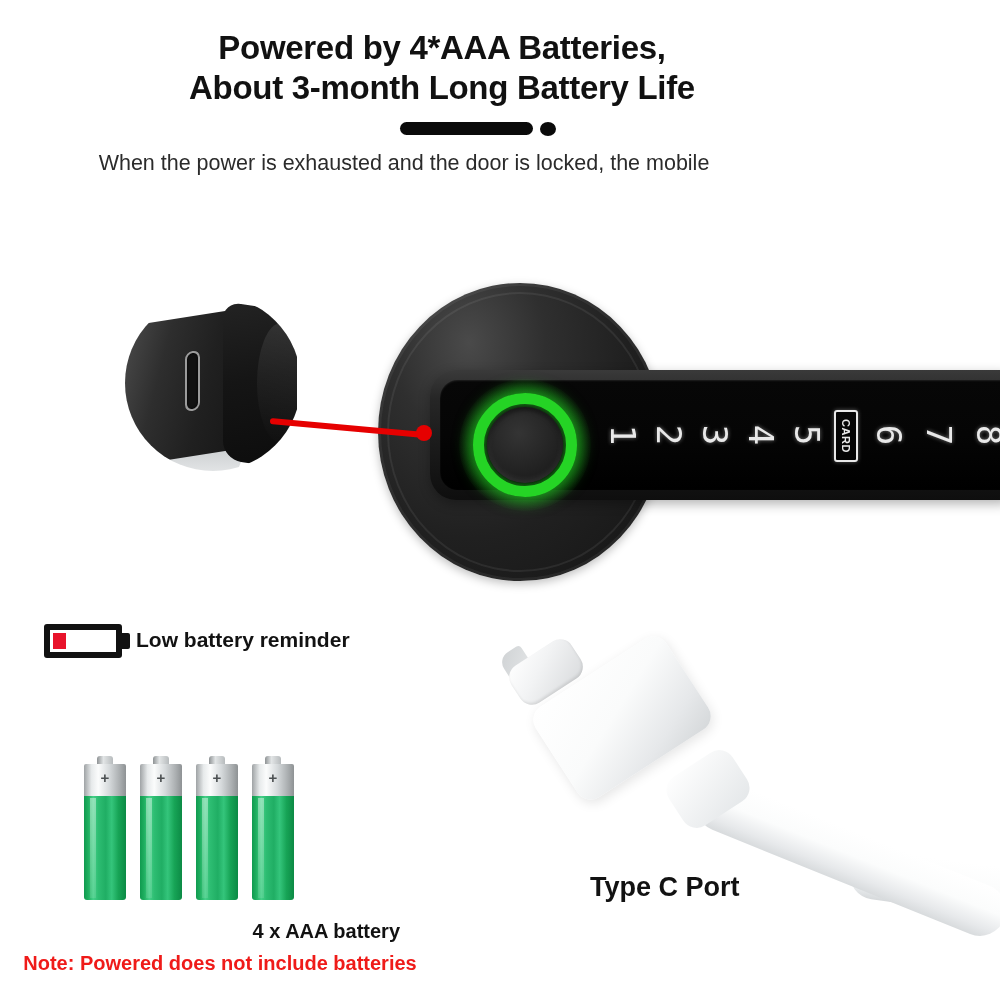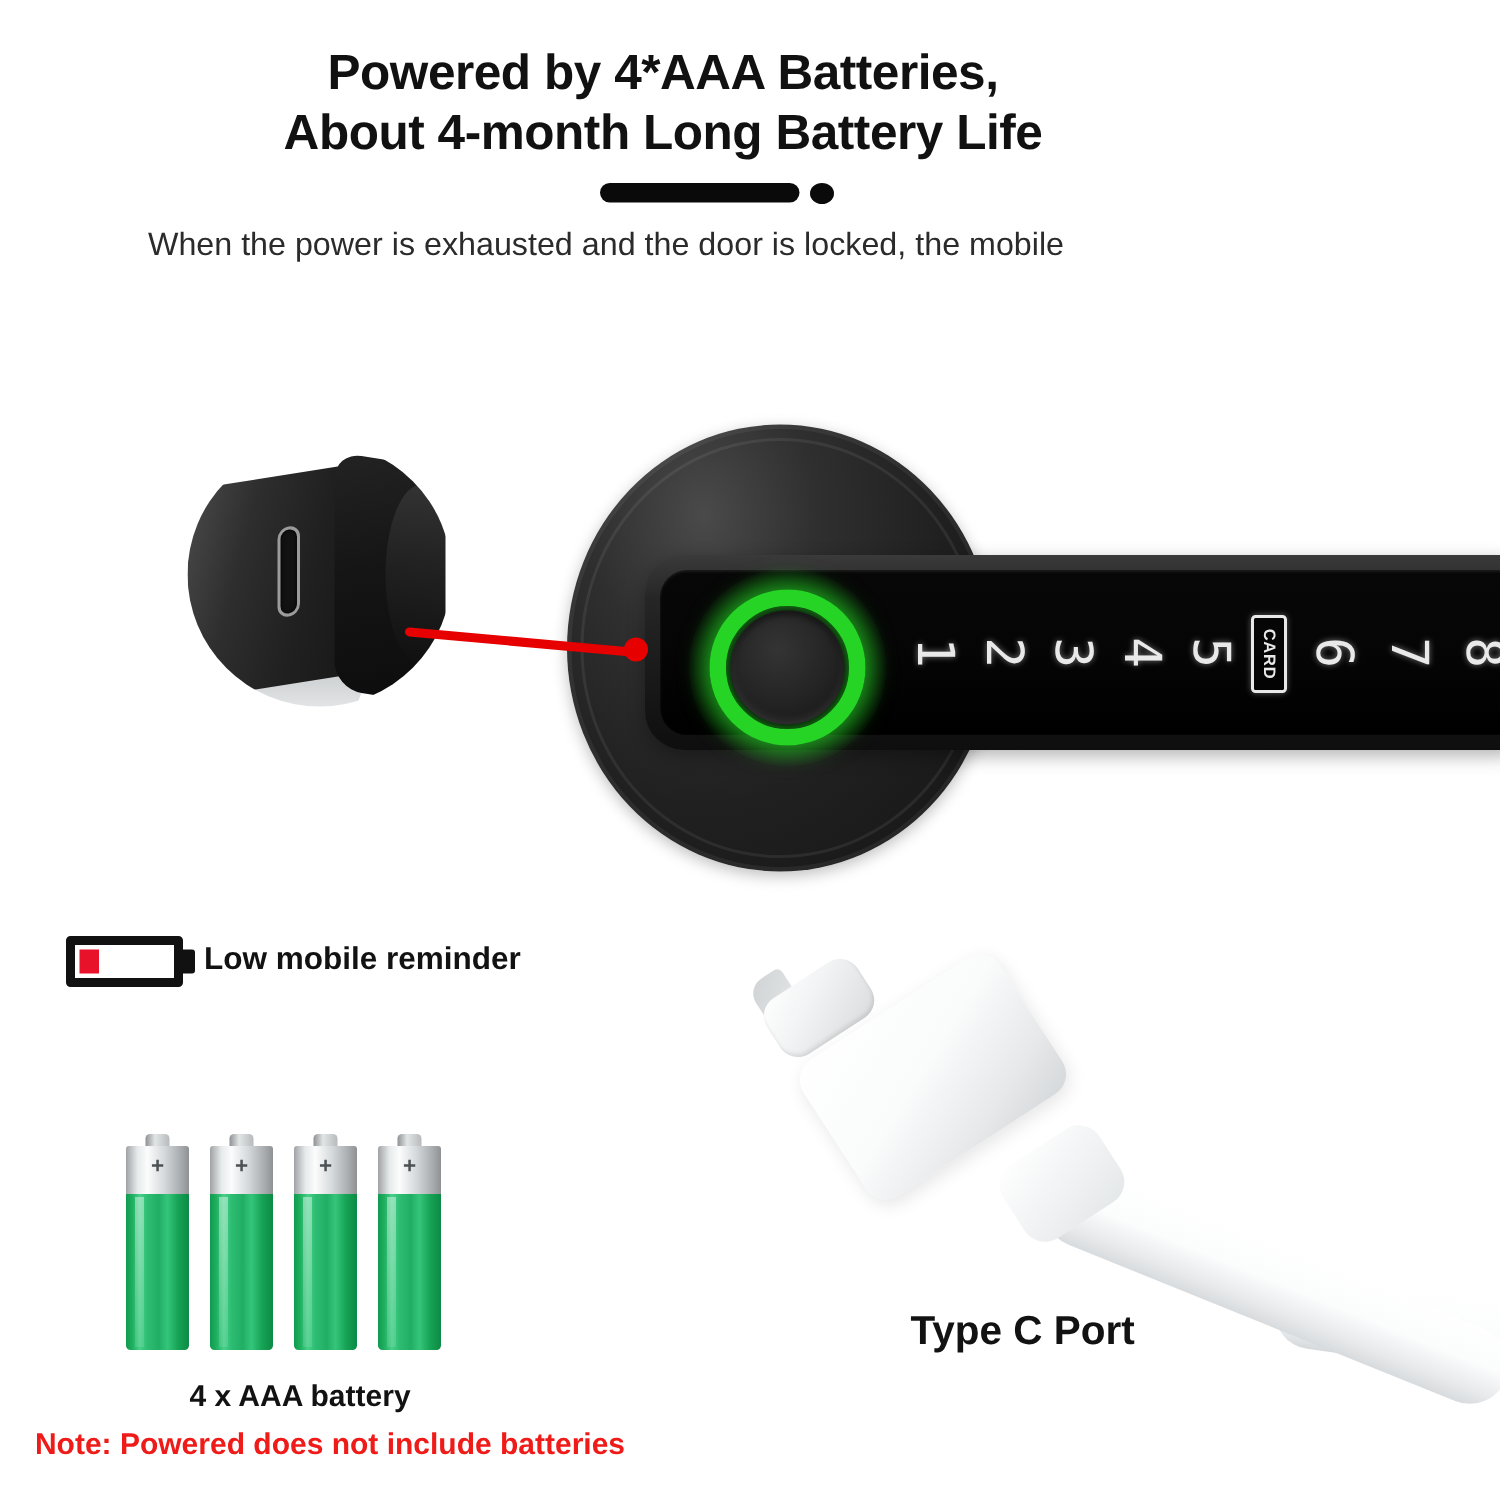--- a/index.html
+++ b/index.html
@@ -206,21 +206,21 @@
       #46d089 22%, #2dbd72 34%,
       #20ae64 52%, #34c57b 66%,
       #17a456 82%, #0c8a45 100%);
   }
   .aaa-body-gloss {
     position:absolute; left:6px; top:46px; width:6px; height:100px;
     background:linear-gradient(180deg, rgba(255,255,255,0.42), rgba(255,255,255,0.10));
   }
   .aaa-caption {
     position:absolute; left:0; top:920px; width:400px;
-    text-align:center; font-size:20px; font-weight:bold; color:#121212;
+    text-align:right; font-size:20px; font-weight:bold; color:#121212;
   }
   .aaa-note {
     position:absolute; left:0; top:952px; width:440px;
     text-align:center; font-size:20px; font-weight:bold; color:#ef1b19;
   }
 
   
   .cable { position:absolute; left:470px; top:620px; width:530px; height:360px; }
   .cable-tip {
     position:absolute; left:40px; top:30px; width:72px; height:44px;
@@ -254,31 +254,31 @@
     background:linear-gradient(180deg,#ffffff 0%,#fbfcfc 45%,#e7e9eb 80%,#d8dbdd 100%);
     transform:rotate(22deg); transform-origin:left center;
   }
   .cable-wire2 {
     position:absolute; left:380px; top:226px; width:220px; height:50px;
     border-radius:26px;
     background:linear-gradient(180deg,#ffffff 0%,#fbfcfc 50%,#e4e7e9 85%,#d6d9db 100%);
     transform:rotate(8deg); transform-origin:left center;
   }
   .cable-label {
-    position:absolute; left:137px; top:252px;
+    position:absolute; left:120px; top:252px;
     font-size:27px; font-weight:bold; color:#121212; white-space:nowrap;
   }
 </style>
 </head>
 <body>
 
 <div class="header">
   <div class="title">
     <span class="title-line">Powered by 4*AAA Batteries,</span>
-    <span class="title-line">About 4-month Long Battery Life</span>
+    <span class="title-line">About 3-month Long Battery Life</span>
   </div>
 </div>
 
 <div class="divider">
   <div class="divider-bar"></div>
   <div class="divider-dot"></div>
 </div>
 
 <div class="subtitle">
   <span>When the power is exhausted and the door is locked, the mobile</span>
@@ -343,21 +343,21 @@
     <div class="callout-line"></div>
     <div class="callout-head"></div>
   </div>
 </div>
 
 <div class="lowbat">
   <div class="bat-icon">
     <div class="bat-fill"></div>
   </div>
   <div class="bat-cap"></div>
-  <div class="lowbat-label">Low mobile reminder</div>
+  <div class="lowbat-label">Low battery reminder</div>
 </div>
 
 <div class="batteries">
   <div class="aaa" style="left:0px;">
     <div class="aaa-nub"></div>
     <div class="aaa-top"></div>
     <div class="aaa-plus">+</div>
     <div class="aaa-body"></div>
     <div class="aaa-body-gloss"></div>
   </div>

